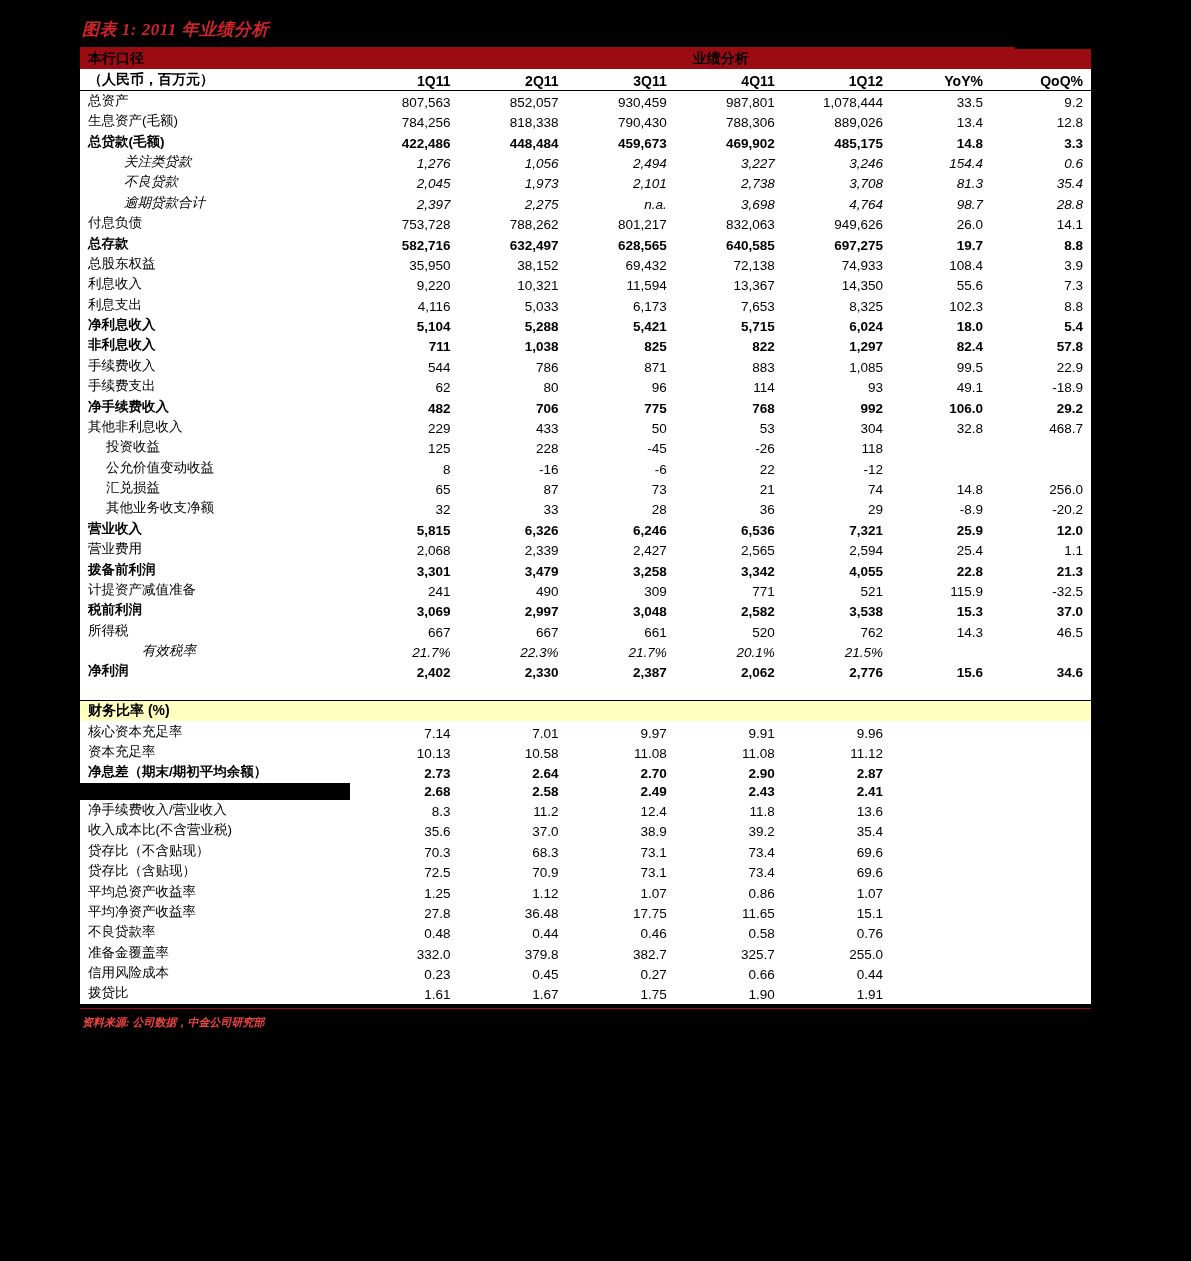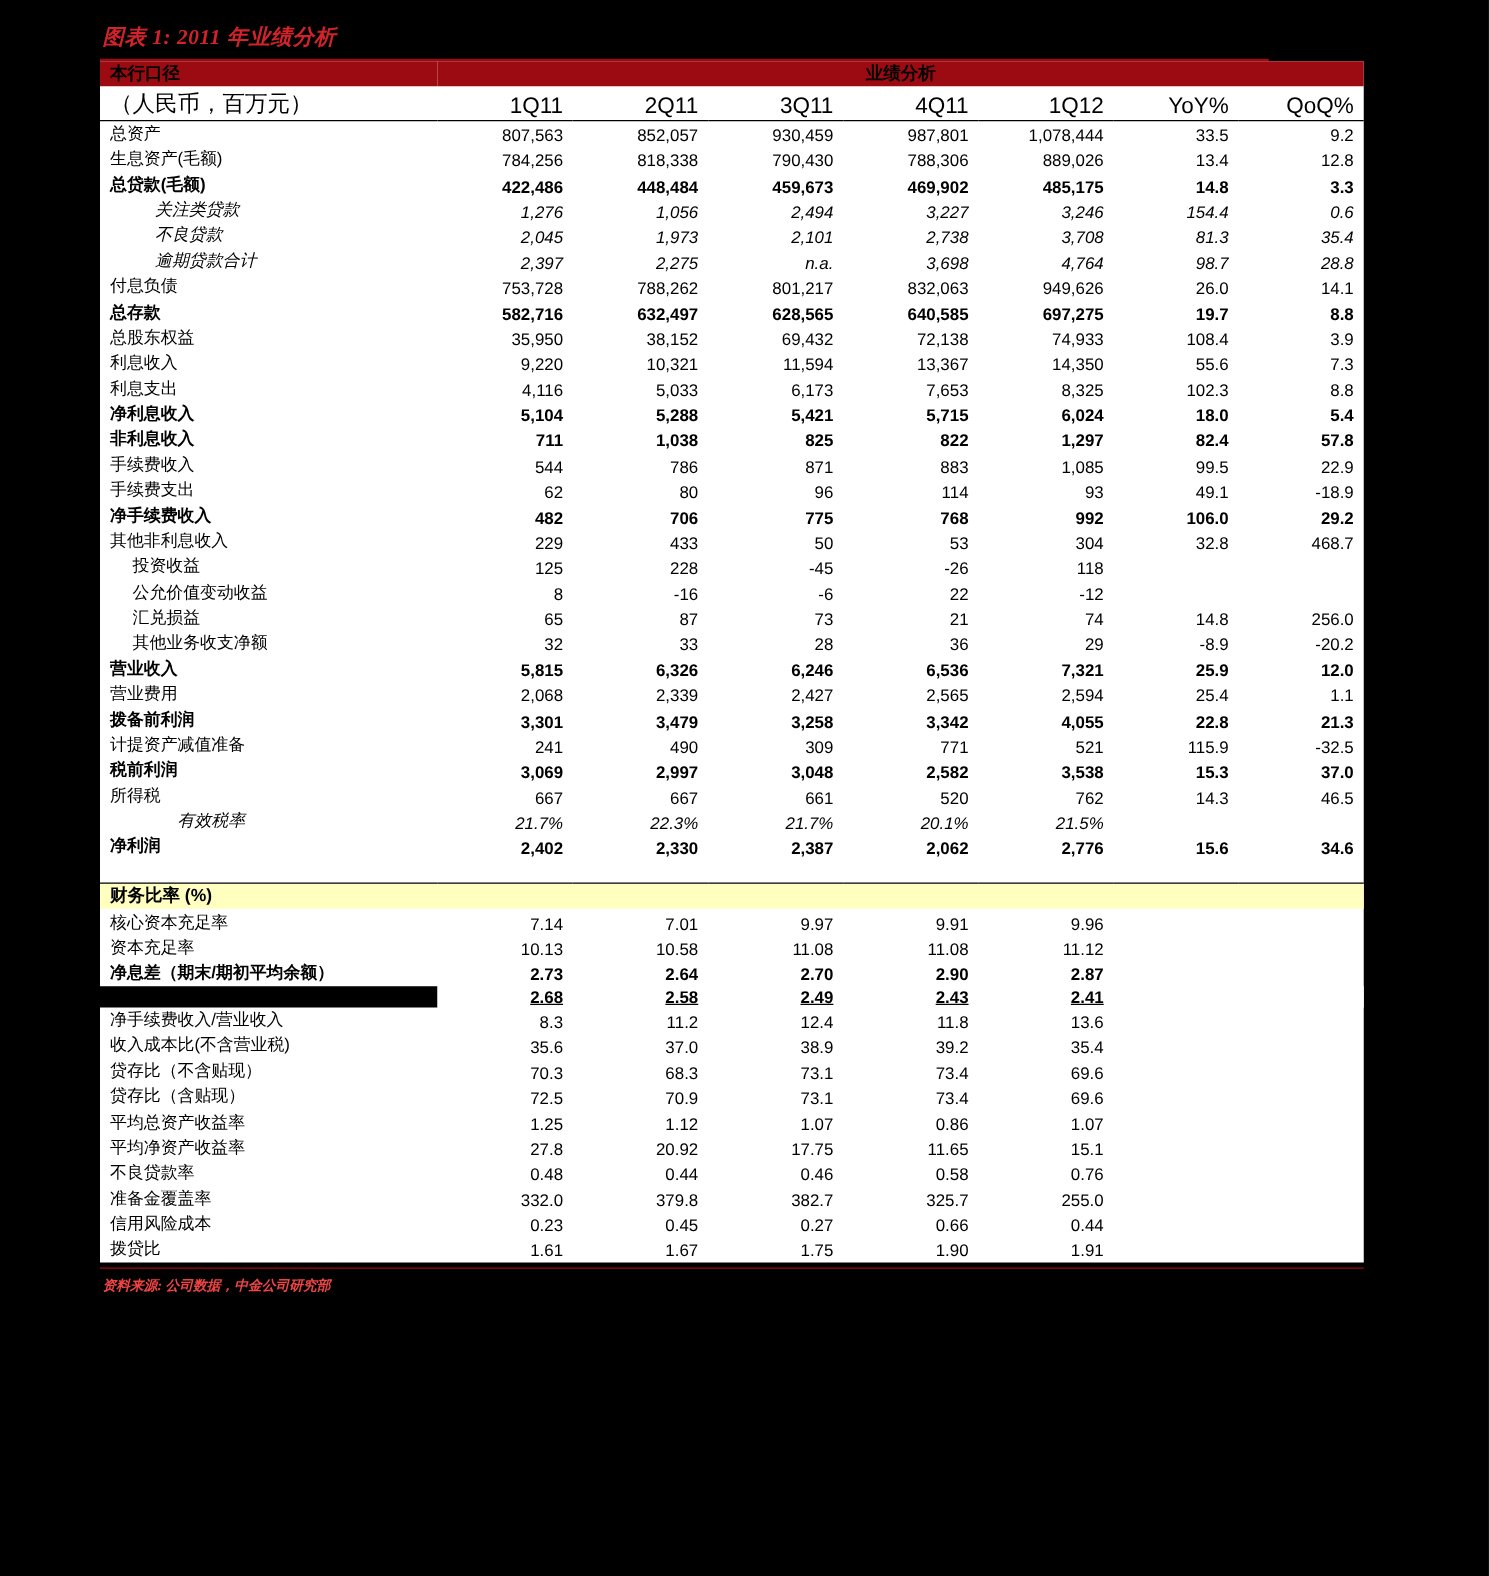--- a/index.html
+++ b/index.html
@@ -55,22 +55,22 @@
     color: #ffffff;
     font-weight: bold;
     font-size: 14px;
     padding: 4px 8px;
     border: none;
   }
   .hdr-band .left  { text-align: left; }
   .hdr-band .mid   { text-align: center; }
 
   .col-hdr td {
-    font-weight: normal;
-    font-size: 18px;
+    font-weight: bold;
+    font-size: 14px;
     padding: 3px 8px 4px 8px;
     border-bottom: 1.4px solid #000000;
     color: #000000;
   }
   .col-hdr .left { text-align: left; }
   .col-hdr .num  { text-align: right; }
 
   table.main td {
     padding: 1.2px 8px;
     color: #000000;
@@ -97,21 +97,20 @@
     margin-top: 36px;
   }
   .blackbar td {
     background: #000000;
     color: #000000;
   }
   .blackbar td.num {
     background: #ffffff;
     color: #000000;
     font-weight: bold;
-    text-decoration: underline;
   }
   .bottom-line {
     height: 1.6px;
     background: #9c0b12;
     width: 1011px;
     margin-top: 4px;
   }
   .source {
     color: #ef4444;
     font-family: "Liberation Serif", serif;
@@ -540,21 +539,21 @@
             <td class="num">1.12</td>
             <td class="num">1.07</td>
             <td class="num">0.86</td>
             <td class="num">1.07</td>
             <td class="num"></td>
             <td class="num"></td>
           </tr>
           <tr>
             <td class="label">平均净资产收益率</td>
             <td class="num">27.8</td>
-            <td class="num">20.92</td>
+            <td class="num">36.48</td>
             <td class="num">17.75</td>
             <td class="num">11.65</td>
             <td class="num">15.1</td>
             <td class="num"></td>
             <td class="num"></td>
           </tr>
           <tr>
             <td class="label">不良贷款率</td>
             <td class="num">0.48</td>
             <td class="num">0.44</td>

